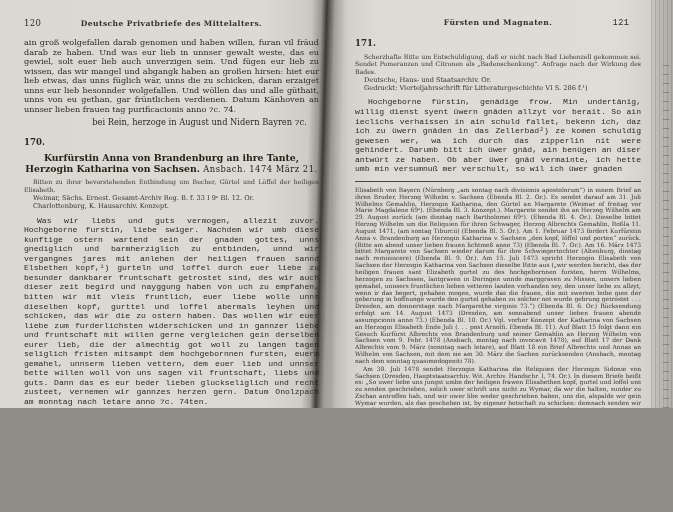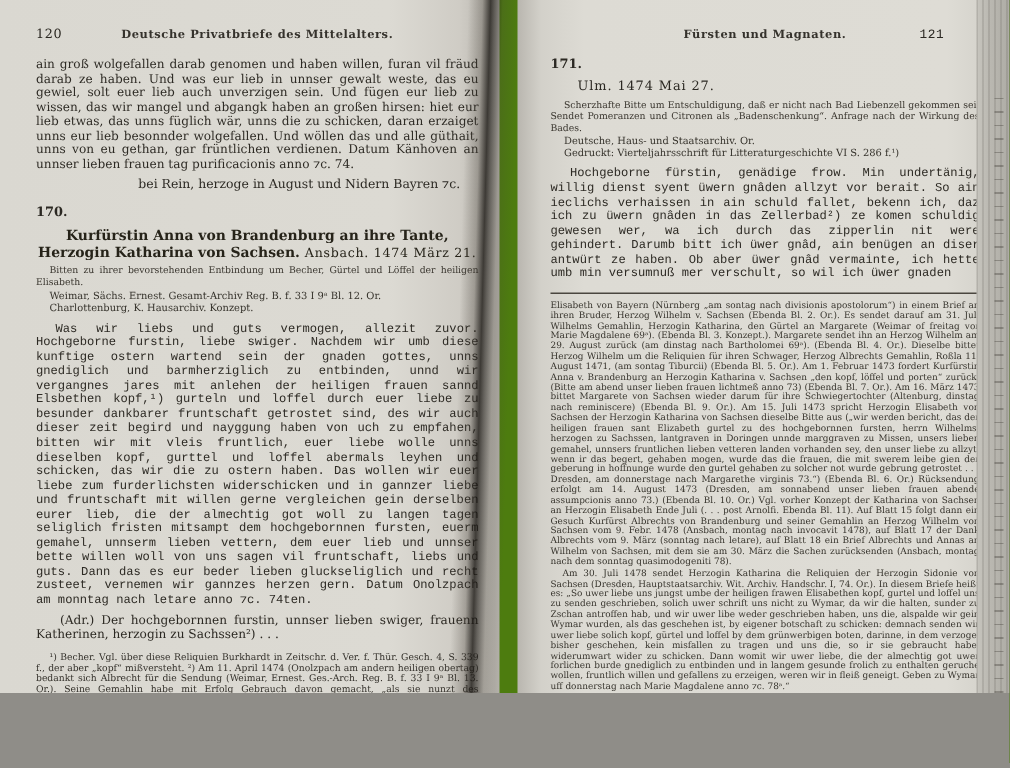--- a/index.html
+++ b/index.html
@@ -1,35 +1,35 @@
 <!DOCTYPE html>
 <html><head>
 <meta charset="utf-8">
 <style>
   html,body{margin:0;padding:0;background:#8f8d88;}
   .spread{
     position:relative;
-    width:673px;height:462px;
+    width:673px;height:408px;
     overflow:hidden;
-    background:#4d7c0f;
+    background:#0369a1;
     font-family:"DejaVu Serif","Liberation Serif",serif;
     color:#2b2822;
   }
   .page{
     position:absolute;top:0;height:512px;
     overflow:hidden;
     box-sizing:border-box;
   }
   .page-left{
     left:0;width:333px;
     background:linear-gradient(90deg,#dad8d1 0%,#dcdad3 78%,#cfccc5 92%,#b5b2ab 99%);
     padding:18px 14px 10px 24px;
   }
   .page-right{
-    left:345px;width:318px;
+    left:333px;width:318px;
     background:linear-gradient(90deg,#b9b6af 0%,#d3d1ca 5%,#dddbd4 14%,#dedcd5 90%,#d2d0c9 100%);
     padding:18px 10px 21px 22px;
   }
   .gutter{
     position:absolute;top:-6px;left:305px;width:34px;height:524px;
     transform:rotate(1.6deg);
     background:linear-gradient(90deg,rgba(70,64,56,0) 0%,rgba(70,64,56,.30) 28%,rgba(25,22,18,.78) 44%,rgba(25,22,18,.55) 52%,rgba(70,64,56,.22) 68%,rgba(70,64,56,0) 100%);
     pointer-events:none;
   }
   .edge-stack{
@@ -43,21 +43,21 @@
     background:repeating-linear-gradient(0deg,rgba(60,56,50,.35) 0 1px,rgba(0,0,0,0) 1px 9px);
   }
 
   .running-head{
     display:flex;align-items:baseline;
     font-size:8px;letter-spacing:.4px;
     margin-bottom:10px;
   }
   .running-head .pn{width:40px;font-size:8.5px;}
   .running-head .rt{flex:1;text-align:center;font-weight:bold;font-size:7.6px;color:#35322c;}
-  .page-right .running-head .pn{text-align:left;font-family:Liberation Mono, monospace;}
+  .page-right .running-head .pn{text-align:center;font-family:Liberation Mono, monospace;}
 
   p{margin:0;}
   .body-text{
     font-size:8.1px;line-height:9.55px;
     text-align:justify;
     text-indent:13px;
     color:#2d2a24;
   }
   .no-indent{text-indent:0;}
   .sig{
@@ -148,21 +148,20 @@
 
   <div class="page page-right">
     <div class="running-head">
       <span class="pn"></span>
       <span class="rt">Fürsten und Magnaten.</span>
       <span class="pn">121</span>
     </div>
 
     <div class="letter-number">171.</div>
 
-    <div class="place-date-line">Ulm.   1474 Mai 27.</div>
 
     <p class="regest">Scherzhafte Bitte um Entschuldigung, daß er nicht nach Bad Liebenzell gekommen sei. Sendet Pomeranzen und Citronen als „Badenschenkung“. Anfrage nach der Wirkung des Bades.</p>
     <p class="source-line">Deutsche, Haus- und Staatsarchiv.  Or.</p>
     <p class="source-line">Gedruckt: Vierteljahrsschrift für Litteraturgeschichte VI S. 286 f.¹)</p>
 
     <p class="body-text letter-body">Hochgeborne fürstin, genädige frow. Min undertänig, willig dienst syent üwern gnâden allzyt vor berait. So ain ieclichs verhaissen in ain schuld fallet, bekenn ich, daz ich zu üwern gnâden in das Zellerbad²) ze komen schuldig gewesen wer, wa ich durch das zipperlin nit were gehindert. Darumb bitt ich üwer gnâd, ain benügen an diser antwürt ze haben. Ob aber üwer gnâd vermainte, ich hette umb min versumnuß mer verschult, so wil ich üwer gnaden</p>
 
     <hr class="fn-sep">
 
     <div class="fn-cont">

